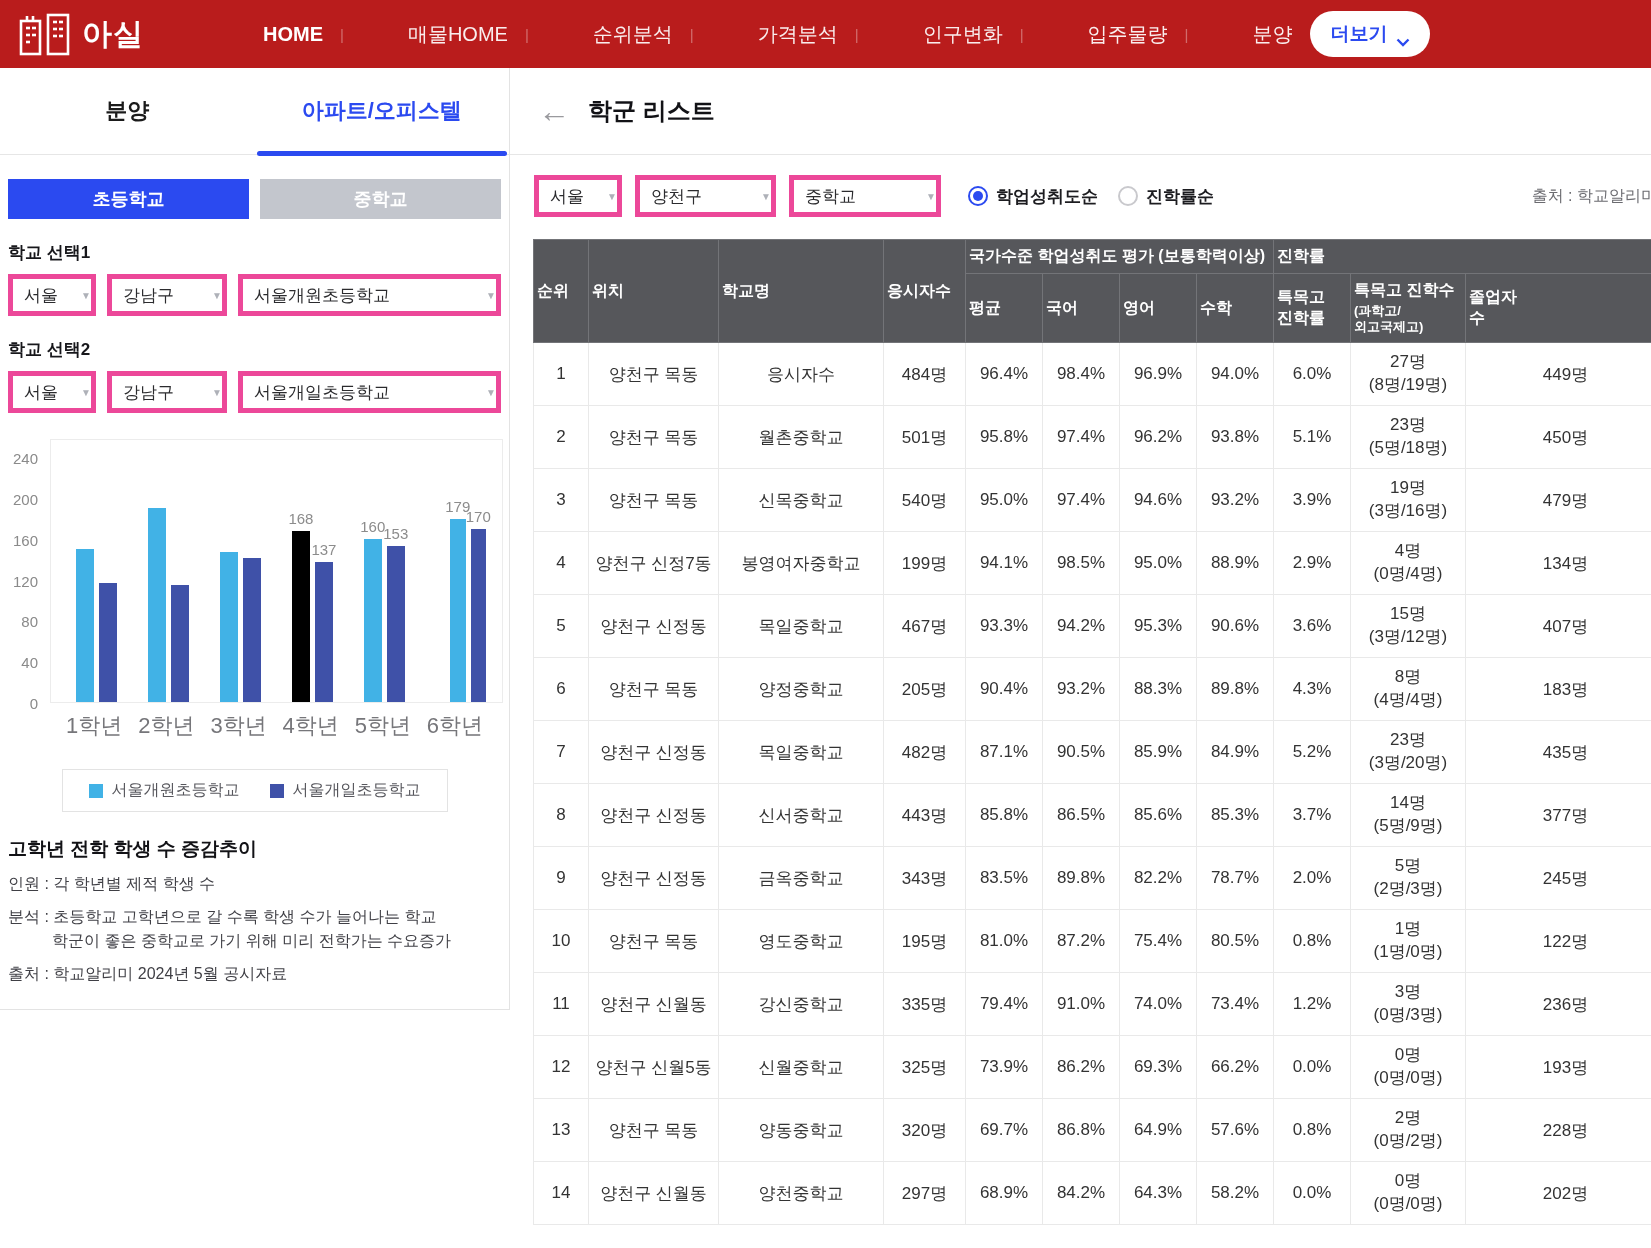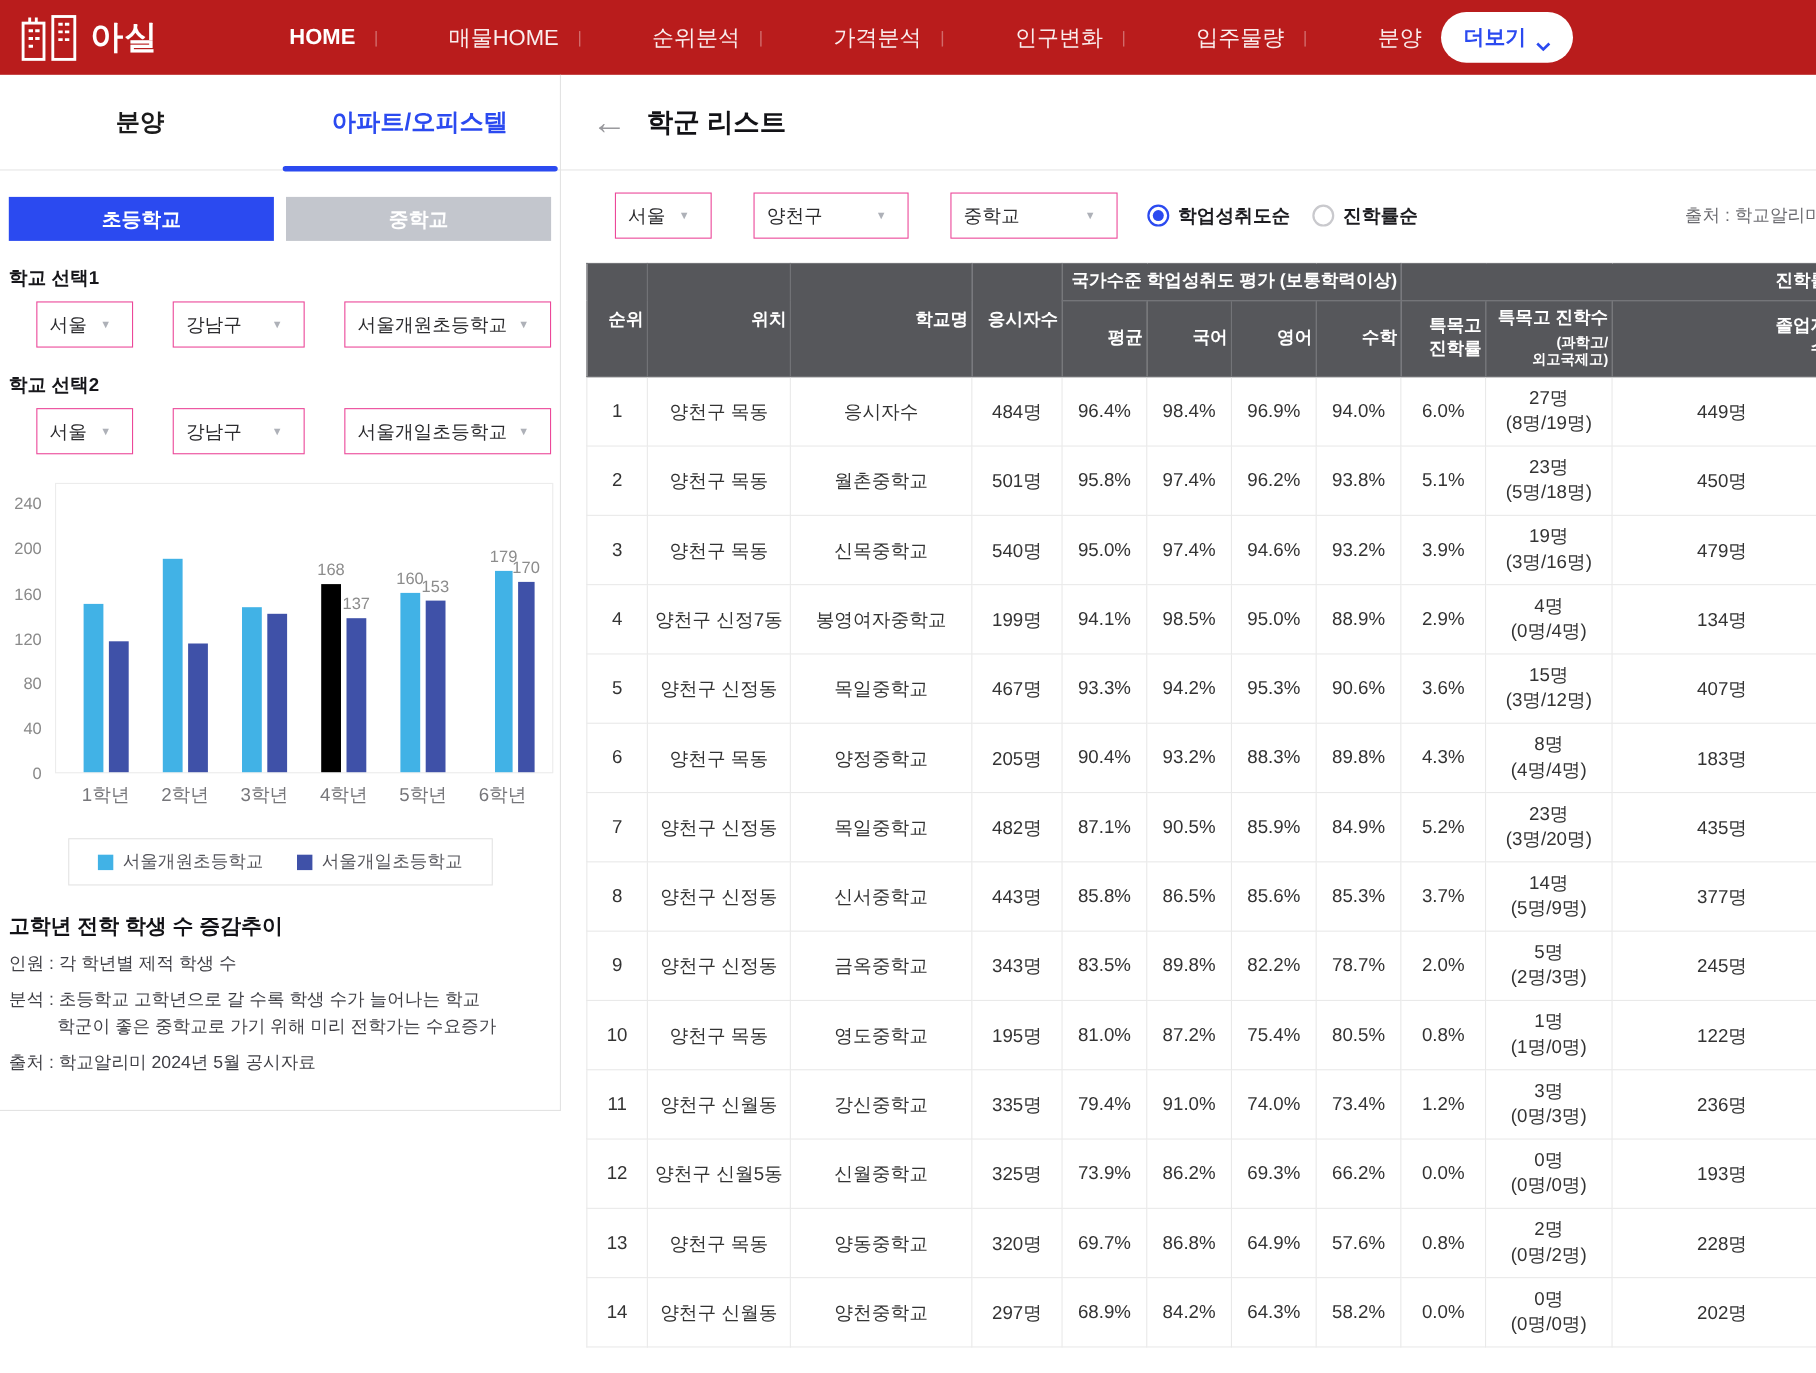--- a/index.html
+++ b/index.html
@@ -32,39 +32,39 @@
     background:#2b4af0; border-radius:3px; }
 
   .toggle-row { display:grid; grid-template-columns:1fr 1fr; gap:11px; margin:24px 8px 0 8px; }
   .toggle-btn { height:40px; display:flex; align-items:center; justify-content:center;
     font-size:18px; font-weight:800; cursor:pointer; }
   .toggle-btn.active { background:#2b4af0; color:#fff; }
   .toggle-btn.inactive { background:#c3c6cd; color:#fff; }
 
   .sel-label { font-size:17px; font-weight:800; color:#17171b; margin:22px 8px 0 8px; }
   .select-row { display:flex; gap:11px; margin:10px 8px 0 8px; }
-  .select { height:42px; border:1px solid #ec4899; display:flex; align-items:center;
-    justify-content:space-between; padding:0 19px 0 11px; font-size:17px; color:#2b2b2e;
-    background:#fff; cursor:pointer;margin-left:25px; }
+  .select { height:42px; border:5px solid #ec4899; display:flex; align-items:center;
+    justify-content:space-between; padding:0 0 0 11px; font-size:17px; color:#2b2b2e;
+    background:#fff; cursor:pointer; }
   .select .caret { font-size:10px; color:#aeb1b8; margin-left:6px; }
   .w-sm { width:88px; flex:none; } .w-md { width:120px; flex:none; } .w-lg { flex:1; }
   .w-f1 { width:88px; flex:none; } .w-f2 { width:141px; flex:none; } .w-f3 { width:152px; flex:none; }
 
   
   .chart-wrap { display:flex; margin:26px 6px 0 0; }
   .chart-ylabels { width:50px; flex:none; position:relative; height:264px; }
   .ylabel { position:absolute; right:12px; font-size:15px; color:#8a8a8a; }
   .chart-plot { flex:1; height:264px; border:1px solid #ececec; position:relative;
     display:flex; align-items:flex-end; justify-content:space-around; padding:0 10px; }
   .bar-group { display:flex; align-items:flex-end; gap:5px; width:60px; justify-content:center; }
   .bar { width:18px; position:relative; }
   .bar-label { position:absolute; top:-21px; left:50%; transform:translateX(-50%);
     font-size:15px; color:#8c8c8c; white-space:nowrap; }
   .chart-xlabels { display:flex; justify-content:space-around; padding:0 10px; margin:8px 6px 0 50px; }
-  .xlabel { width:60px; text-align:center; font-size:17px; color:#76767a; }
+  .xlabel { width:60px; font-size:22px; color:#76767a; }
 
   .legend-row { text-align:center; margin-top:28px; }
   .legend-box { display:inline-flex; gap:30px; padding:10px 26px; border:1px solid #e3e3e3; }
   .legend-item { display:flex; align-items:center; gap:9px; font-size:16px; color:#56565c; }
   .swatch { width:14px; height:14px; flex:none; }
 
   .analysis { padding:24px 10px 0 8px; }
   .analysis-title { font-size:19px; font-weight:800; color:#121216; }
   .analysis-line { font-size:16px; color:#3f3f45; margin-top:11px; line-height:1.35; }
   .analysis-indent { padding-left:44px; margin-top:3px; }
@@ -85,21 +85,21 @@
     border-radius:50%; background:#2b4af0; }
   .radio.off { border:2px solid #c9c9cd; }
   .radio-label { font-size:17px; color:#1c1c20; }
   .radio-label.sel { font-weight:800; }
   .source-note { margin-left:auto; font-size:16px; color:#6b6b70; white-space:nowrap; transform:translateX(6px); }
 
   
   .table-wrap { margin:22px 0 0 23px; }
   table { border-collapse:collapse; table-layout:fixed; width:1132px; }
   thead th { background:#56575b; color:#fff; font-size:16px; font-weight:700;
-    border:1px solid #737478; padding:6px 3px; text-align:right; word-break:keep-all; line-height:1.3; }
+    border:1px solid #737478; padding:6px 3px; text-align:left; word-break:keep-all; line-height:1.3; }
   .th-sub { font-size:13px; font-weight:600; margin-top:2px; }
   .wrap70 { display:inline-block; width:64px; word-break:keep-all; }
   tbody td { height:63px; text-align:center; font-size:17px; color:#333;
     border:1px solid #e9e9e9; background:#fff; padding:2px; }
   tbody tr { cursor:pointer; }
   .cell-two-line { line-height:1.35; }
 </style>
 </head>
 <body>
 

